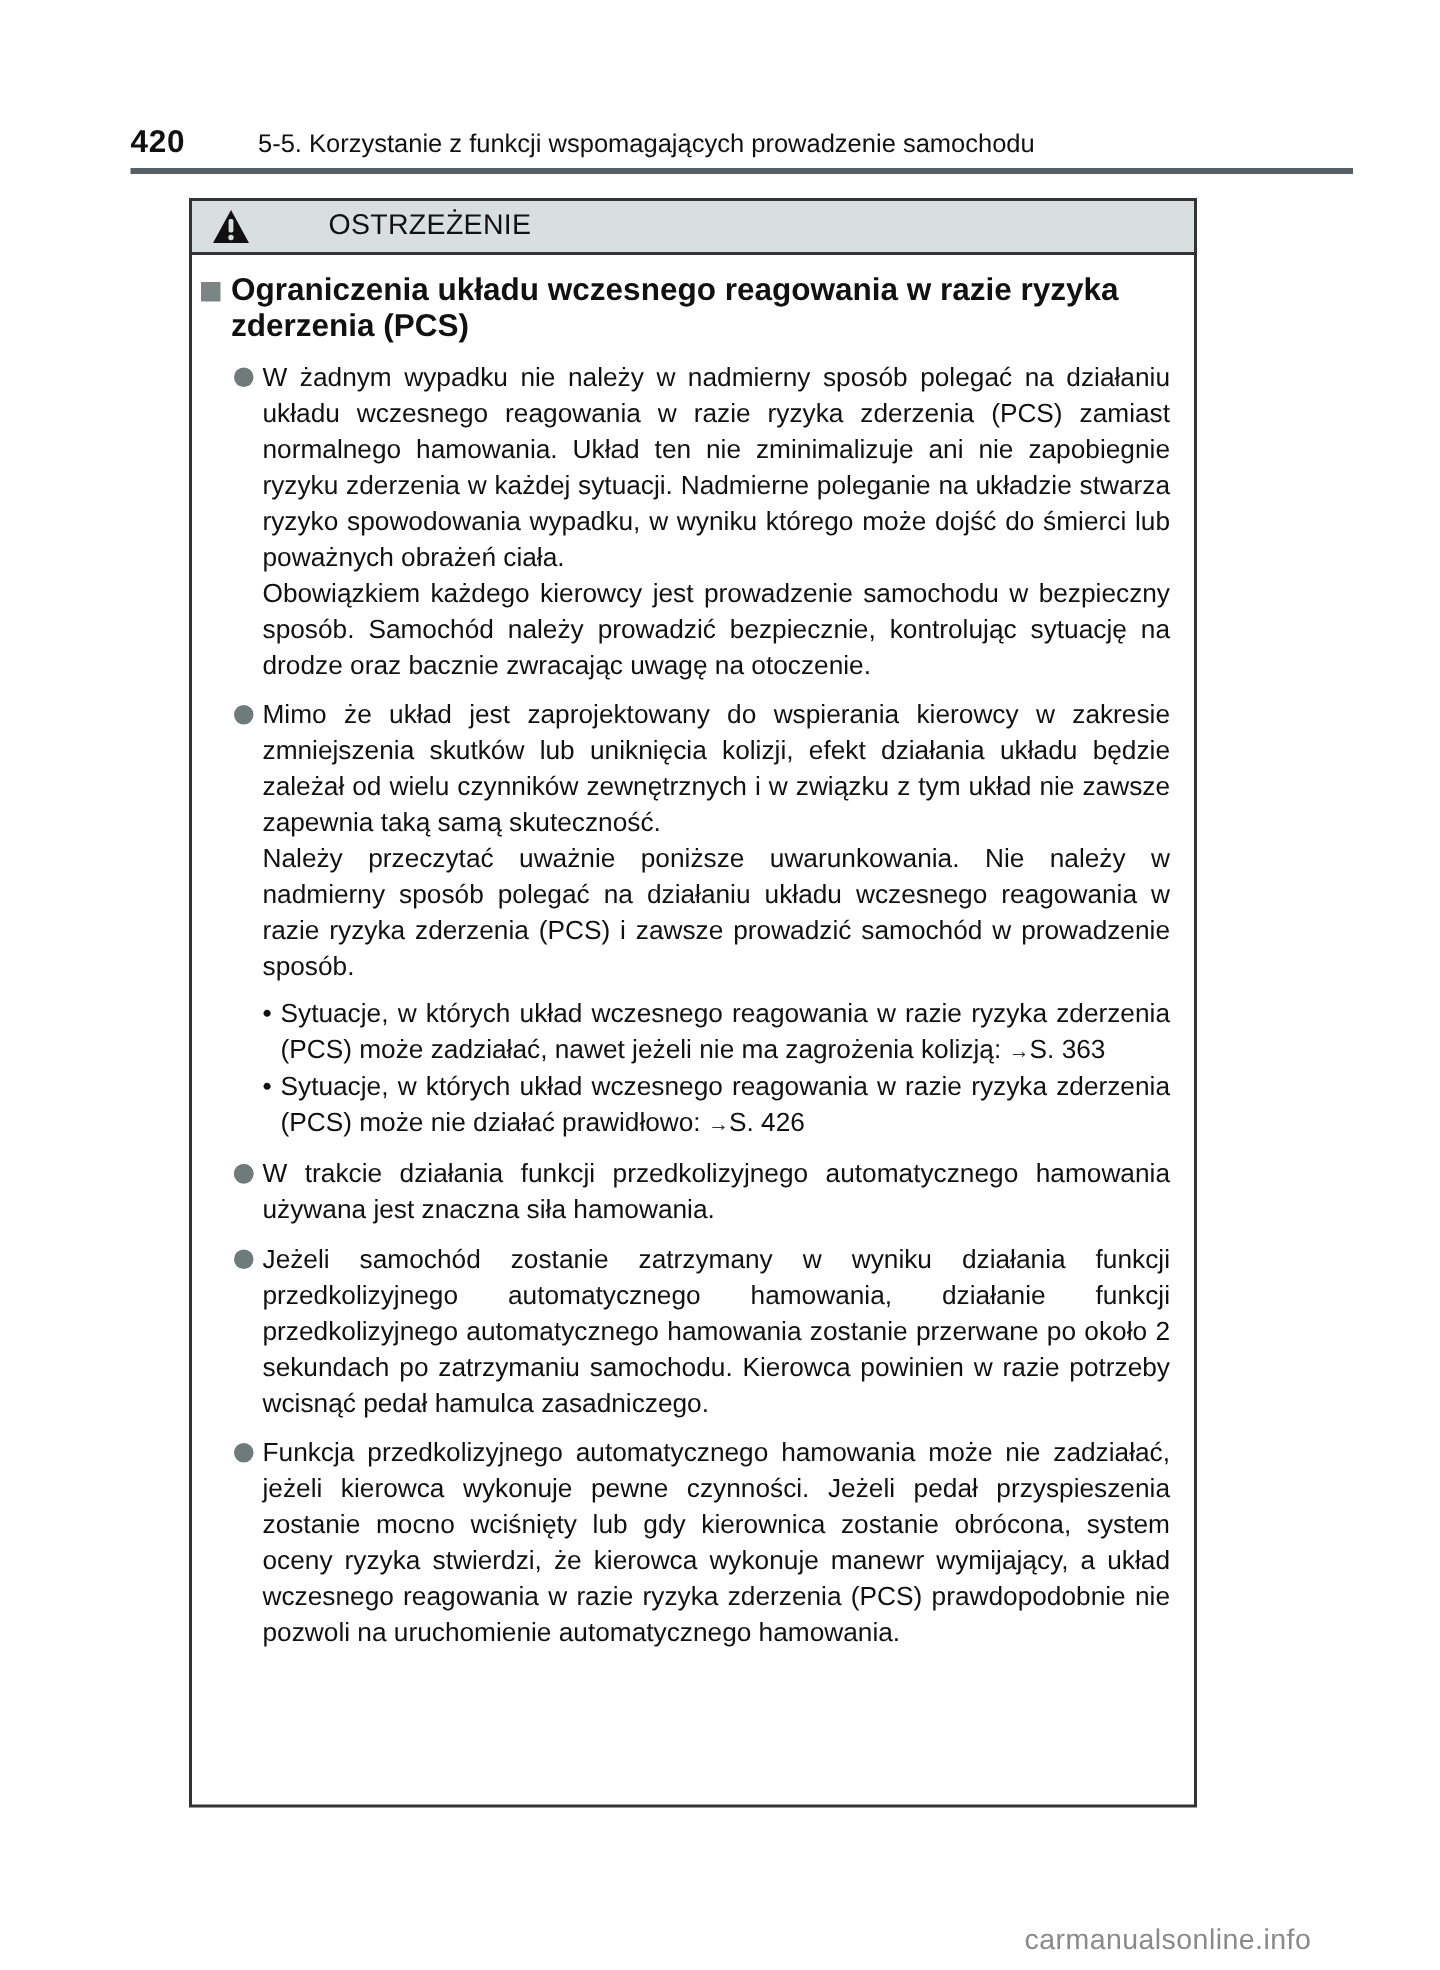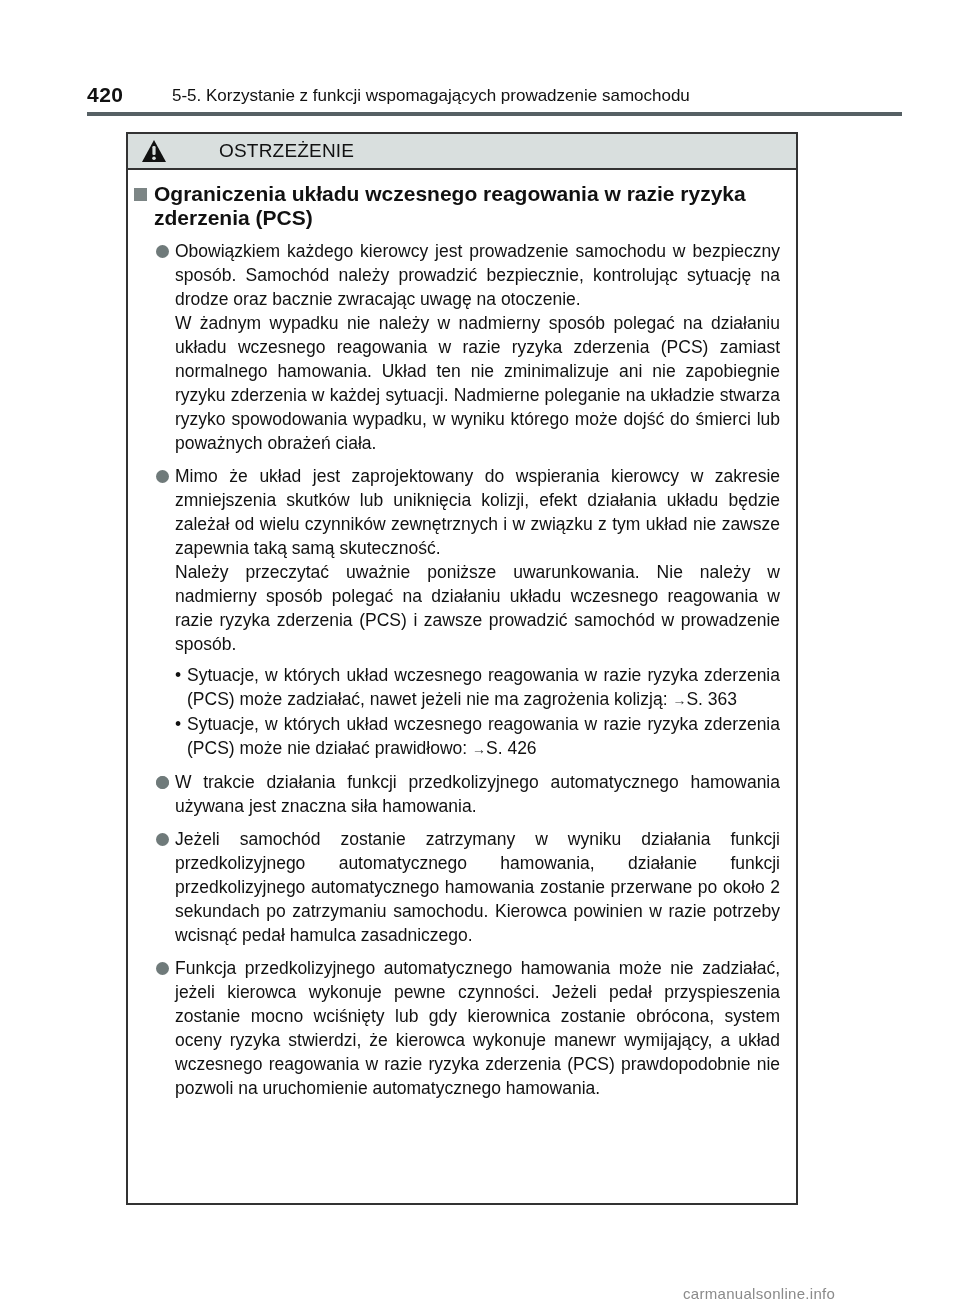--- a/index.html
+++ b/index.html
@@ -52,21 +52,21 @@
       border-radius: 50%; background: #6f7a7a;
     }
     .item p { margin: 0; text-align: justify; }
     .sub-list { margin-top: 7px; }
     .sub-item { position: relative; padding-left: 12px; text-align: justify; }
     .sub-dot { position: absolute; left: 0; top: 0; }
     .arrow-ref { white-space: nowrap; }
     .arrow { font-size: 14px; color: #333; }
     .watermark {
       position: absolute; left: 683px; top: 1282px;
-      font-size: 15px; line-height: 24px; color: #8a8a8a; letter-spacing: 0.3px;
+      font-size: 19px; line-height: 24px; color: #8a8a8a; letter-spacing: 0.3px;
     }
   </style>
 </head>
 <body>
 
 <div class="page-header">
   <div class="page-number">420</div>
   <div class="chapter-title">5-5. Korzystanie z funkcji wspomagających prowadzenie samochodu</div>
 </div>
 <div class="header-rule"></div>
@@ -83,22 +83,22 @@
 
   <div class="warning-body">
 
     <div class="section-heading">
       <span class="square-bullet"></span>
       <span>Ograniczenia układu wczesnego reagowania w razie ryzyka zderzenia (PCS)</span>
     </div>
 
     <div class="item">
       <span class="circle-bullet"></span>
+      <p>W żadnym wypadku nie należy w nadmierny sposób polegać na działaniu układu wczesnego reagowania w razie ryzyka zderzenia (PCS) zamiast normalnego hamowania. Układ ten nie zminimalizuje ani nie zapobiegnie ryzyku zderzenia w każdej sytuacji. Nadmierne poleganie na układzie stwarza ryzyko spowodowania wypadku, w wyniku którego może dojść do śmierci lub poważnych obrażeń ciała.</p>
       <p>Obowiązkiem każdego kierowcy jest prowadzenie samochodu w bezpieczny sposób. Samochód należy prowadzić bezpiecznie, kontrolując sytuację na drodze oraz bacznie zwracając uwagę na otoczenie.</p>
-      <p>W żadnym wypadku nie należy w nadmierny sposób polegać na działaniu układu wczesnego reagowania w razie ryzyka zderzenia (PCS) zamiast normalnego hamowania. Układ ten nie zminimalizuje ani nie zapobiegnie ryzyku zderzenia w każdej sytuacji. Nadmierne poleganie na układzie stwarza ryzyko spowodowania wypadku, w wyniku którego może dojść do śmierci lub poważnych obrażeń ciała.</p>
     </div>
 
     <div class="item">
       <span class="circle-bullet"></span>
       <p>Mimo że układ jest zaprojektowany do wspierania kierowcy w zakresie zmniejszenia skutków lub uniknięcia kolizji, efekt działania układu będzie zależał od wielu czynników zewnętrznych i w związku z tym układ nie zawsze zapewnia taką samą skuteczność.</p>
       <p>Należy przeczytać uważnie poniższe uwarunkowania. Nie należy w nadmierny sposób polegać na działaniu układu wczesnego reagowania w razie ryzyka zderzenia (PCS) i zawsze prowadzić samochód w prowadzenie sposób.</p>
       <div class="sub-list">
         <div class="sub-item">
           <span class="sub-dot">•</span>
           <span>Sytuacje, w których układ wczesnego reagowania w razie ryzyka zderzenia (PCS) może zadziałać, nawet jeżeli nie ma zagrożenia kolizją:</span>

